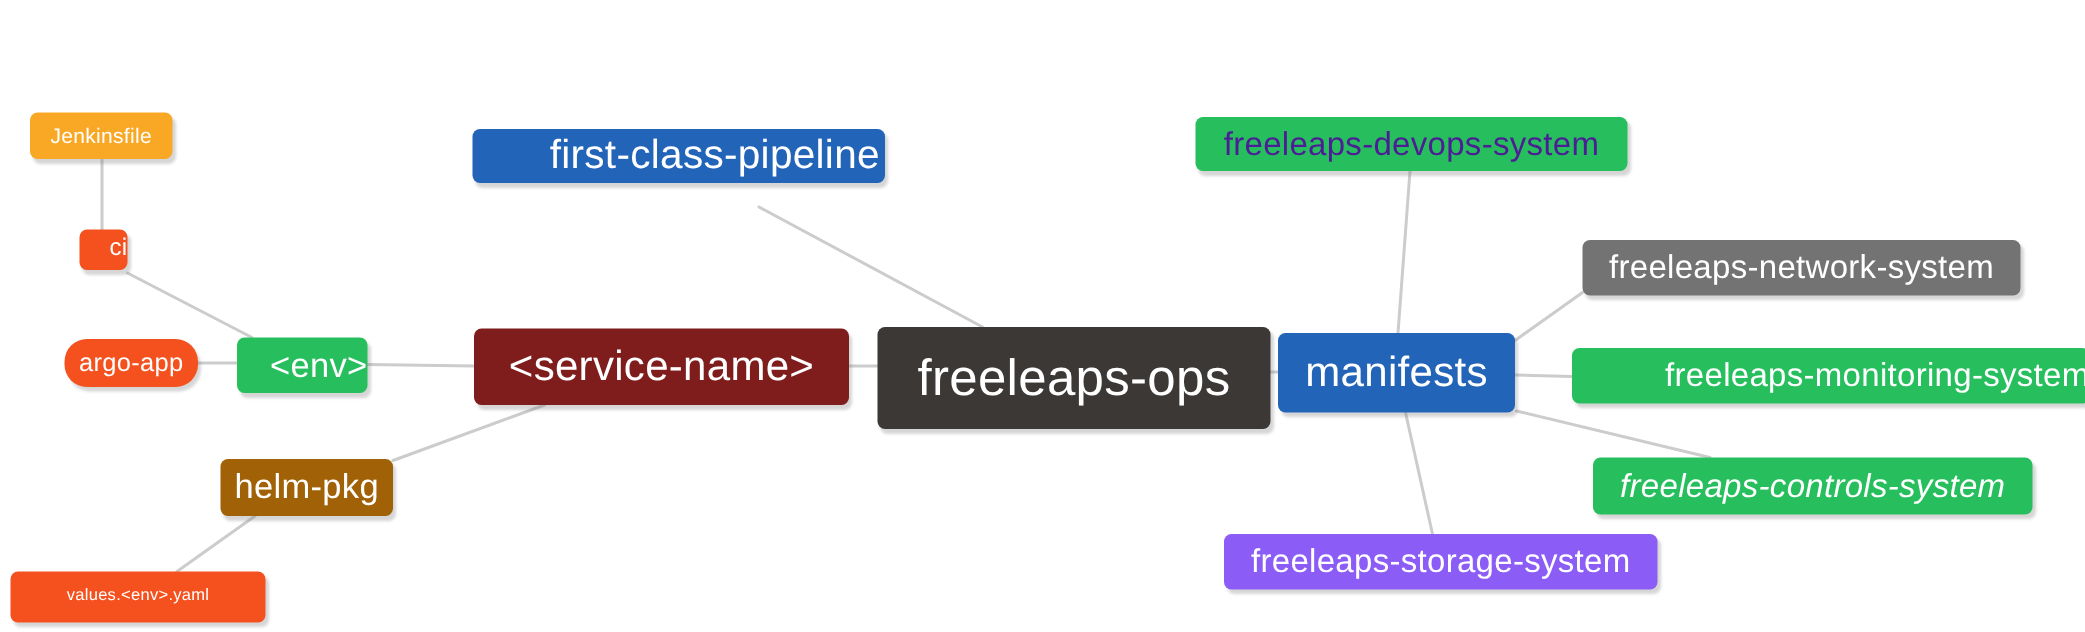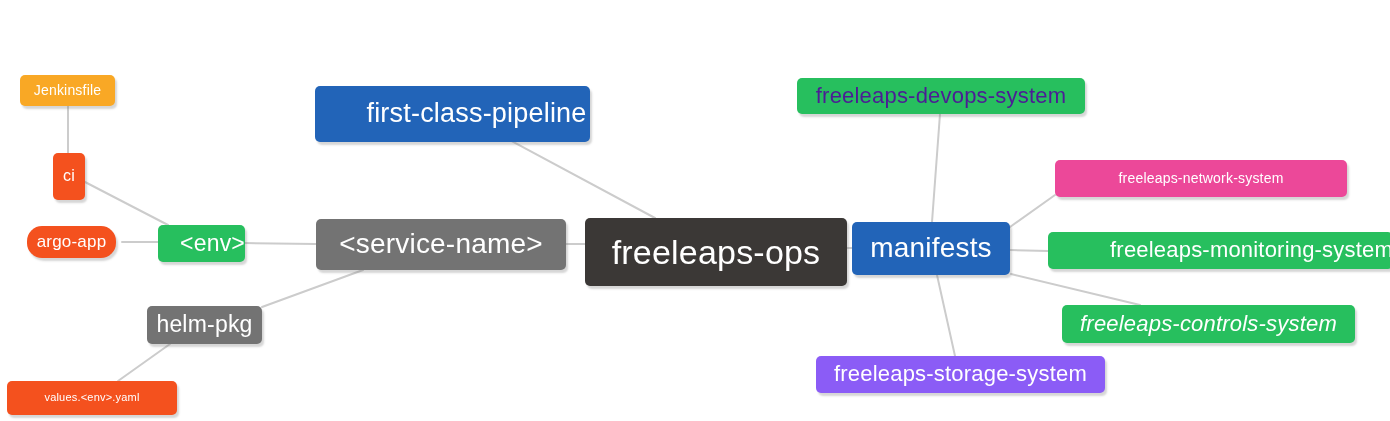--- a/index.html
+++ b/index.html
@@ -59,51 +59,51 @@
       <line x1="932" y1="174" x2="940" y2="66" stroke="#cccccc" stroke-width="2" stroke-linecap="round"></line>
       <line x1="1010" y1="179" x2="1055" y2="147" stroke="#cccccc" stroke-width="2" stroke-linecap="round"></line>
       <line x1="1010" y1="202" x2="1048" y2="203" stroke="#cccccc" stroke-width="2" stroke-linecap="round"></line>
       <line x1="1011" y1="226" x2="1140" y2="257" stroke="#cccccc" stroke-width="2" stroke-linecap="round"></line>
       <line x1="937" y1="227" x2="955" y2="308" stroke="#cccccc" stroke-width="2" stroke-linecap="round"></line>
     </svg>
 
 <div class="node" style="left: 20px; top: 27px; width: 95px; height: 31px; font-size: 14px; background: rgb(249, 168, 37); color: rgb(255, 255, 255);">
       <span>Jenkinsfile</span>
     </div>
-    <div class="node" style="left: 53px; top: 105px; width: 32px; height: 47px; font-size: 16px; background: rgb(244, 81, 30); color: rgb(255, 255, 255);">
+    <div class="node" style="left: 53px; top: 105px; width: 32px; height: 27px; font-size: 16px; background: rgb(244, 81, 30); color: rgb(255, 255, 255); justify-content: flex-end;">
       <span>ci</span>
     </div>
-    <div class="node" style="left: 27px; top: 178px; width: 89px; height: 32px; font-size: 17px; background: rgb(244, 81, 30); color: rgb(255, 255, 255); border-radius: 15px;">
+    <div class="node" style="left: 43px; top: 178px; width: 89px; height: 32px; font-size: 17px; background: rgb(244, 81, 30); color: rgb(255, 255, 255); border-radius: 15px;">
       <span>argo-app</span>
     </div>
     <div class="node" style="left: 158px; top: 177px; width: 87px; height: 37px; font-size: 23px; background: rgb(39, 191, 94); color: rgb(255, 255, 255); justify-content: flex-end;">
       <span>&lt;env&gt;</span>
     </div>
-    <div class="node" style="left: 147px; top: 258px; width: 115px; height: 38px; font-size: 23px; background: #737373; color: rgb(255, 255, 255);">
+    <div class="node" style="left: 147px; top: 258px; width: 115px; height: 38px; font-size: 23px; background: #a16207; color: rgb(255, 255, 255);">
       <span>helm-pkg</span>
     </div>
     <div class="node" style="left: 7px; top: 333px; width: 170px; height: 34px; font-size: 11px; background: rgb(244, 81, 30); color: rgb(255, 255, 255);">
       <span>values.&lt;env&gt;.yaml</span>
     </div>
-    <div class="node" style="left: 315px; top: 38px; width: 275px; height: 56px; font-size: 27px; background: rgb(34, 100, 184); color: rgb(255, 255, 255); padding-left: 48px;">
+    <div class="node" style="left: 315px; top: 38px; width: 275px; height: 36px; font-size: 27px; background: rgb(34, 100, 184); color: rgb(255, 255, 255); padding-left: 48px;">
       <span>first-class-pipeline</span>
     </div>
-    <div class="node" style="left: 316px; top: 171px; width: 250px; height: 51px; font-size: 28px; background: #737373; color: rgb(255, 255, 255);">
+    <div class="node" style="left: 316px; top: 171px; width: 250px; height: 51px; font-size: 28px; background: #7f1d1d; color: rgb(255, 255, 255);">
       <span>&lt;service-name&gt;</span>
     </div>
     <div class="node" style="left: 585px; top: 170px; width: 262px; height: 68px; font-size: 34px; background: rgb(59, 56, 54); color: rgb(255, 255, 255);">
       <span>freeleaps-ops</span>
     </div>
     <div class="node" style="left: 852px; top: 174px; width: 158px; height: 53px; font-size: 28px; background: rgb(34, 100, 184); color: rgb(255, 255, 255);">
       <span>manifests</span>
     </div>
     <div class="node" style="left: 797px; top: 30px; width: 288px; height: 36px; font-size: 22px; background: rgb(39, 191, 94); color: #4c1d95;">
       <span>freeleaps-devops-system</span>
     </div>
-    <div class="node" style="left: 1055px; top: 112px; width: 292px; height: 37px; font-size: 14px; background: #ec4899; color: rgb(255, 255, 255); align-items: center;">
+    <div class="node" style="left: 1055px; top: 112px; width: 292px; height: 37px; font-size: 22px; background: #737373; color: rgb(255, 255, 255); align-items: center;">
       <span>freeleaps-network-system</span>
     </div>
     <div class="node" style="left: 1048px; top: 184px; width: 345px; height: 37px; font-size: 22px; background: rgb(39, 191, 94); color: rgb(255, 255, 255); justify-content: flex-end;">
       <span>freeleaps-monitoring-system</span>
     </div>
     <div class="node" style="left: 1062px; top: 257px; width: 293px; height: 38px; font-size: 22px; background: rgb(39, 191, 94); color: rgb(255, 255, 255); font-style: italic;">
       <span>freeleaps-controls-system</span>
     </div>
     <div class="node" style="left: 816px; top: 308px; width: 289px; height: 37px; font-size: 22px; background: #8b5cf6; color: rgb(255, 255, 255);">
       <span>freeleaps-storage-system</span>

